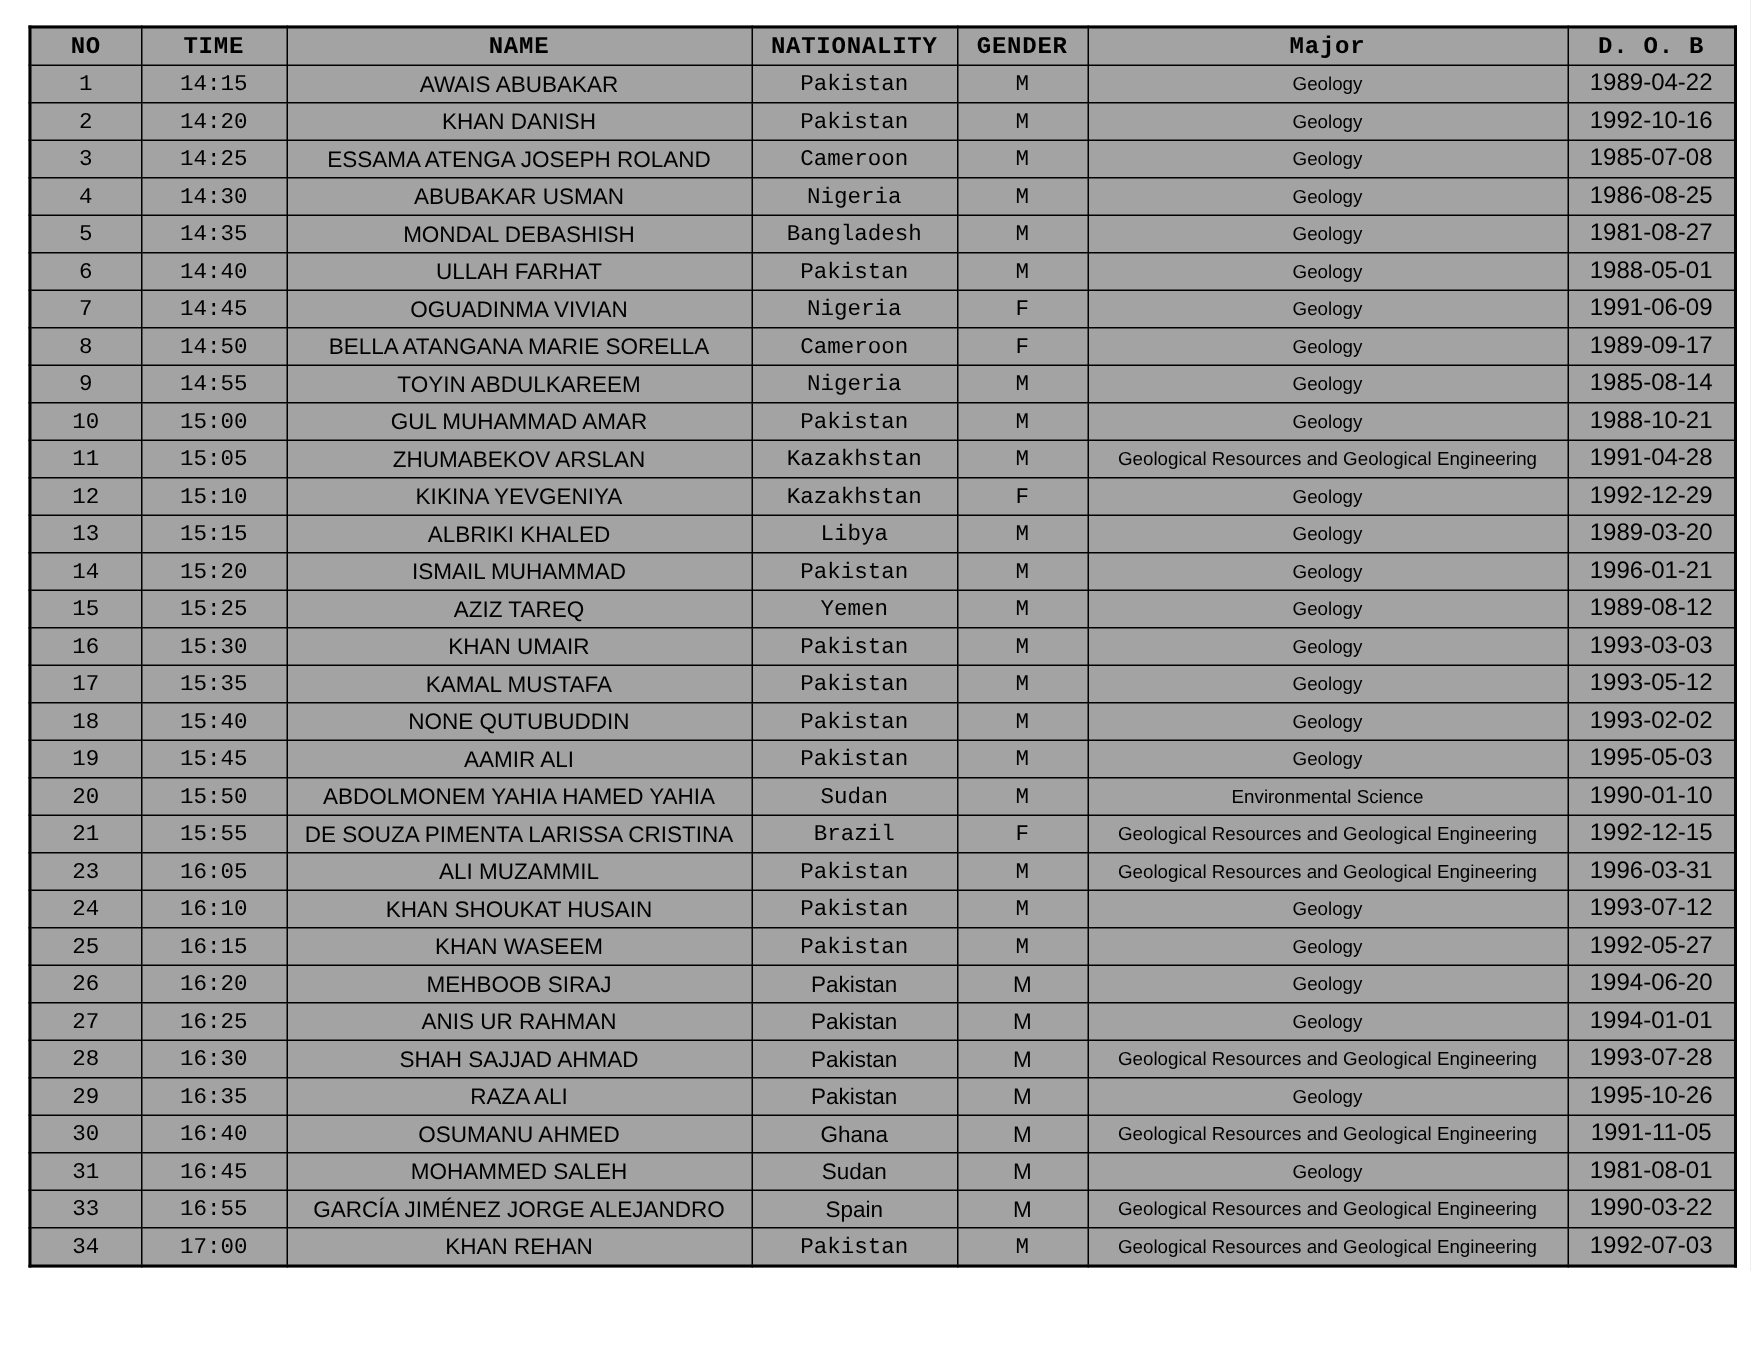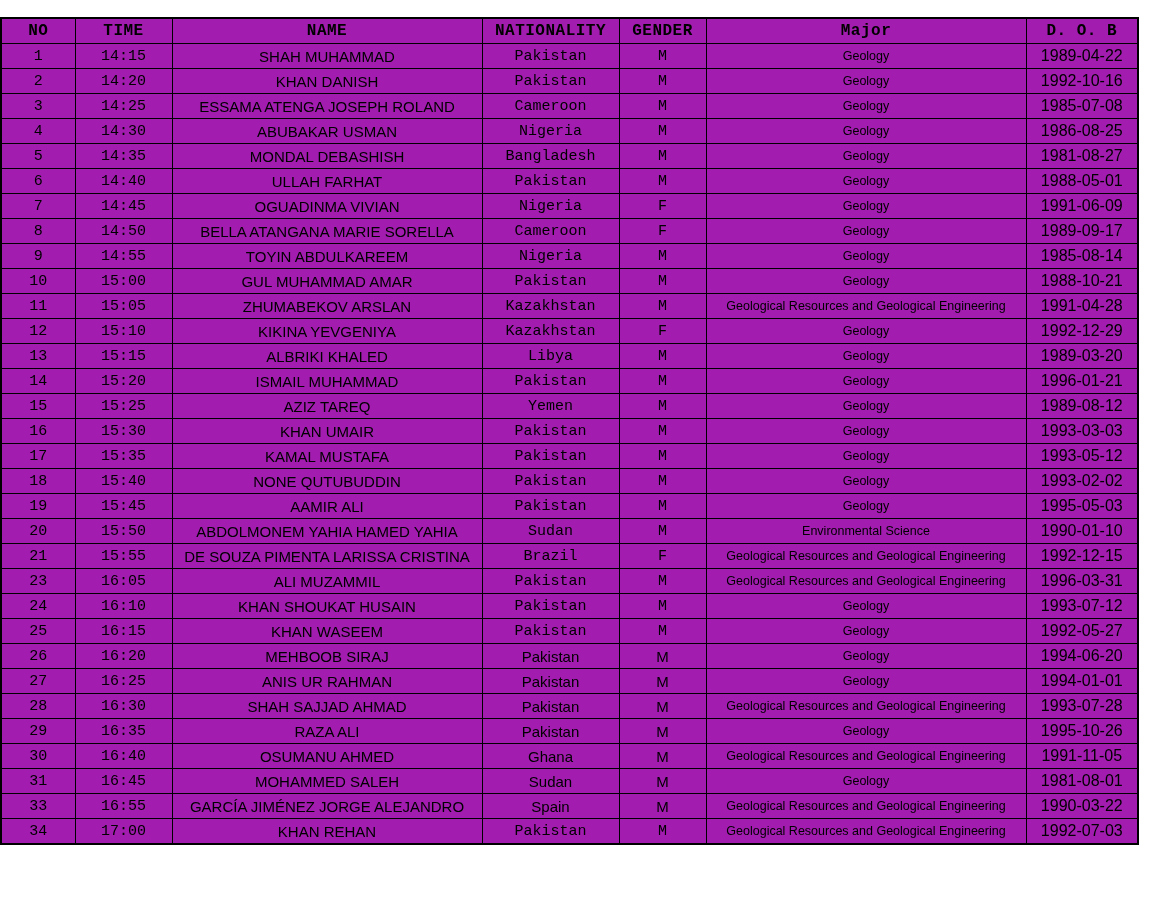--- a/index.html
+++ b/index.html
@@ -11,27 +11,27 @@
     overflow: hidden;
   }
   .page {
     position: relative;
     width: 1167px;
     height: 906px;
     background: #ffffff;
   }
   table.roster {
     position: absolute;
-    left: 0;
+    left: 19px;
     top: 17px;
     border-collapse: collapse;
     table-layout: fixed;
     width: 1137px;
     border: 2px solid #000000;
-    background: #a21caf;
+    background: #a3a3a3;
   }
   table.roster td, table.roster th {
     border: 1px solid #000000;
     padding: 0 2px;
     text-align: center;
     vertical-align: middle;
     height: 24px;
     overflow: hidden;
     white-space: nowrap;
     color: #000000;
@@ -104,21 +104,21 @@
           <th>NATIONALITY</th>
           <th>GENDER</th>
           <th>Major</th>
           <th>D. O. B</th>
         </tr>
     </thead>
     <tbody>
         <tr>
           <td class="cell-no">1</td>
           <td class="cell-time">14:15</td>
-          <td class="cell-name">SHAH MUHAMMAD</td>
+          <td class="cell-name">AWAIS ABUBAKAR</td>
           <td class="cell-nationality">Pakistan</td>
           <td class="cell-gender">M</td>
           <td class="cell-major">Geology</td>
           <td class="cell-dob">1989-04-22</td>
         </tr>
         <tr>
           <td class="cell-no">2</td>
           <td class="cell-time">14:20</td>
           <td class="cell-name">KHAN DANISH</td>
           <td class="cell-nationality">Pakistan</td>

